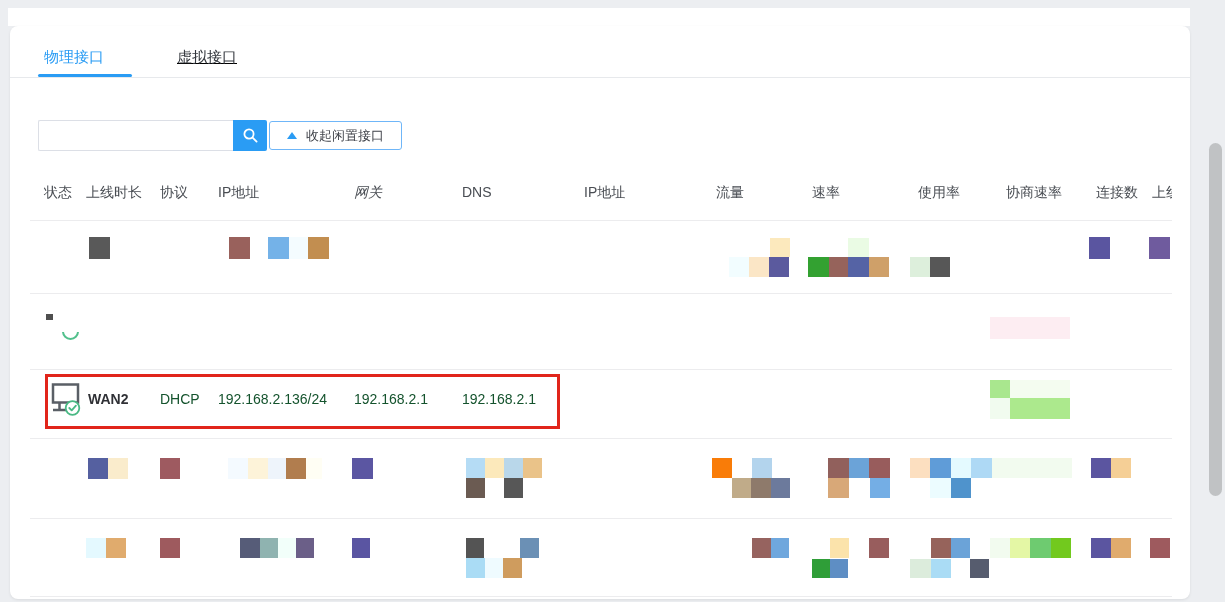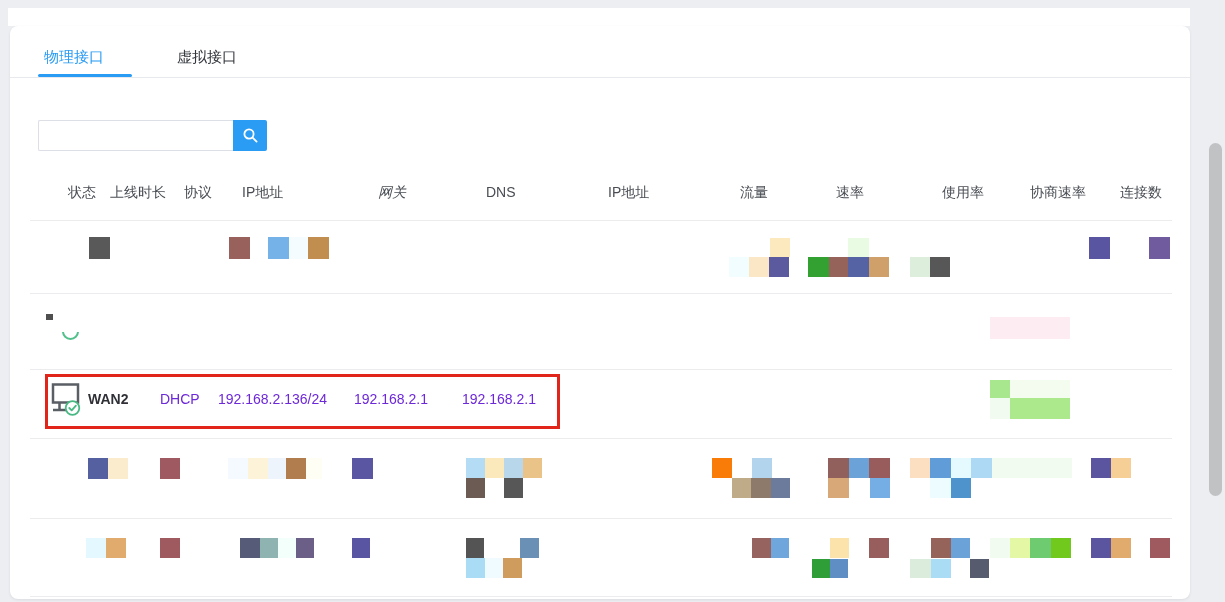--- a/index.html
+++ b/index.html
@@ -10,48 +10,48 @@
   .topbar { position:absolute; left:8px; top:0; width:1182px; height:18px; background:#ffffff; }
   .card { position:absolute; left:10px; top:18px; width:1180px; height:573px;
     background:#ffffff; border-radius:8px; box-shadow:0 1px 3px rgba(0,0,0,.08); }
 
   
   .tabbar-border { position:absolute; left:10px; top:69px; width:1180px; height:1px; background:#e7e9ec; }
   .tab { position:absolute; top:28px; height:42px; display:flex; align-items:center; cursor:pointer; }
   .tab span { font-size:15px; }
   .tab-physical { left:44px; }
   .tab-physical span { color:#2a9cf4; }
-  .tab-virtual { left:177px; }
+  .tab-virtual { left:177px;text-decoration:underline; }
   .tab-virtual span { color:#33373d; }
   .tab-underline { position:absolute; left:38px; top:66px; width:94px; height:3px; background:#2a9cf4; border-radius:2px; }
 
   
   .search-input { position:absolute; left:38px; top:112px; width:195px; height:31px;
     border:1px solid #dcdfe6; border-right:none; border-radius:2px 0 0 2px; outline:none;
     padding:0 8px; font-size:13px; color:#333; background:#fff; }
   .search-btn { position:absolute; left:233px; top:112px; width:34px; height:31px;
     background:#2a9cf4; border:none; border-radius:0 2px 2px 0; cursor:pointer;
     display:flex; align-items:center; justify-content:center; }
   .collapse-btn { position:absolute; left:269px; top:113px; width:133px; height:29px;
     background:#ffffff; border:1px solid #6fb6f8; border-radius:3px; cursor:pointer;
     display:flex; align-items:center; justify-content:center; gap:9px; }
   .collapse-btn .caret-up { width:0; height:0; border-left:5px solid transparent;
     border-right:5px solid transparent; border-bottom:7px solid #2a9cf4; }
   .collapse-btn span.lbl { font-size:13px; color:#40434a; }
 
   
   .thead { position:absolute; left:0; top:168px; width:1172px; height:34px; overflow:hidden; }
-  .thead span { position:absolute; top:8px; font-size:14px; color:#494d53; white-space:nowrap;margin-left:24px; }
+  .thead span { position:absolute; top:8px; font-size:14px; color:#494d53; white-space:nowrap; }
 
   .sep { position:absolute; left:30px; width:1142px; height:1px; background:#ececee; }
 
   
   .hl-box { position:absolute; left:45px; top:366px; width:515px; height:55px;
     border:3px solid #e1251b; background:transparent; }
-  .rowtext { position:absolute; top:383px; font-size:14px; color:#6d28d9; white-space:nowrap; }
+  .rowtext { position:absolute; top:383px; font-size:14px; color:#14532d; white-space:nowrap; }
   .rowtext.bold { color:#303136; font-weight:bold; }
   .if-icon { position:absolute; left:50px; top:372px; }
 
   
   .blk { position:absolute; }
 
   
   .arc-clip { position:absolute; left:62px; top:324px; width:17px; height:9px; overflow:hidden; }
   .arc-clip .arc { position:absolute; left:0; top:-9px; width:17px; height:17px;
     border:2px solid #52c08c; border-radius:50%; background:#fff; }
@@ -78,20 +78,24 @@
     <span>虚拟接口</span>
   </div>
   <div class="tab-underline"></div>
 
   <input class="search-input" value="" placeholder="" style="">
   <button class="search-btn">
     <svg width="17" height="17" viewBox="0 0 17 17">
       <circle cx="7" cy="7" r="4.6" fill="none" stroke="#ffffff" stroke-width="1.8"></circle>
       <line x1="10.6" y1="10.6" x2="14.6" y2="14.6" stroke="#ffffff" stroke-width="1.8" stroke-linecap="round"></line>
     </svg>
+  </button>
+  <button class="collapse-btn">
+    <span class="caret-up"></span>
+    <span class="lbl">收起闲置接口</span>
   </button>
 
   <div class="thead" id="thead">
       <span style="left: 44px;">状态</span>
       <span style="left: 86px;">上线时长</span>
       <span style="left: 160px;">协议</span>
       <span style="left: 218px;">IP地址</span>
       <span style="left: 354px; font-style: italic;">网关</span>
       <span style="left: 462px;">DNS</span>
       <span style="left: 584px;">IP地址</span>

